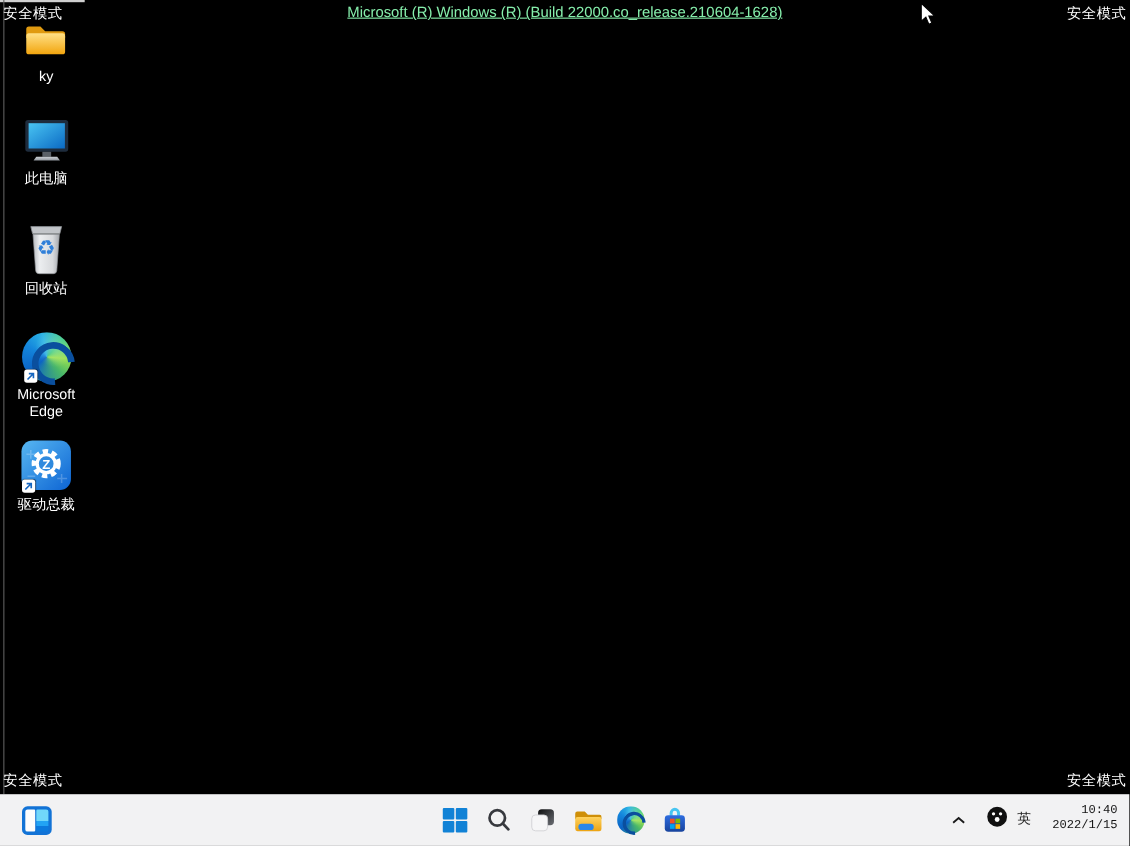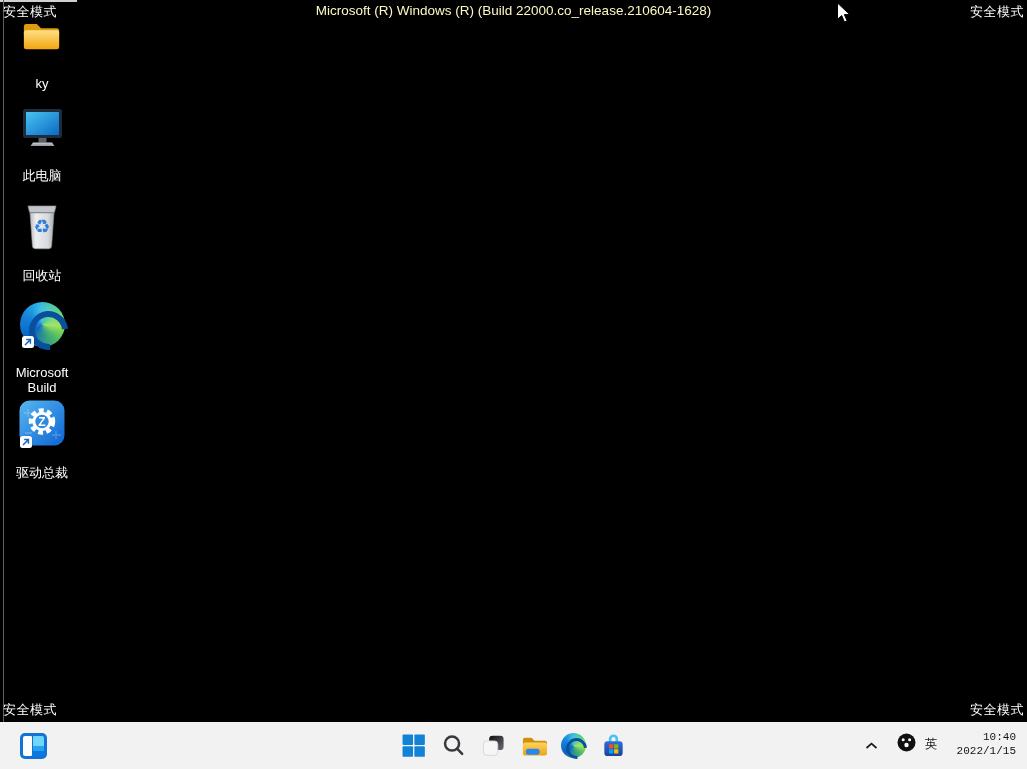--- a/index.html
+++ b/index.html
@@ -13,27 +13,27 @@
 
   
   .corner-label { position:absolute; color:#fff; font-size:13px; letter-spacing:.5px;
                   text-shadow:1px 1px 1px rgba(0,0,0,.8); z-index:2; white-space:nowrap; }
   .corner-tl { left:3px; top:3px; }
   .corner-tr { right:3px; top:3px; }
   .corner-bl { left:3px; bottom:50px; }
   .corner-br { right:3px; bottom:50px; }
 
   .build-text { position:absolute; top:3px; left:0; width:100%; text-align:center;
-                color:#fef9c3; font-size:13.5px; z-index:1; }
+                color:#86efac; font-size:13.5px; z-index:1;text-decoration:underline; }
 
   
   .tile { position:absolute; left:0; width:84px; display:flex; flex-direction:column;
           align-items:center; z-index:2; cursor:default; }
   .tile-icon { height:48px; display:flex; align-items:center; justify-content:center; position:relative; }
-  .tile-label { margin-top:16px; color:#fff; font-size:13px; line-height:15px; text-align:center;
+  .tile-label { margin-top:2px; color:#fff; font-size:13px; line-height:15px; text-align:center;
                 text-shadow:1px 1px 2px #000, 0 0 3px #000; max-width:76px; }
   .shortcut-badge { position:absolute; left:2px; bottom:1px; width:12px; height:12px;
                     background:#fff; border-radius:2.5px; display:flex; align-items:center;
                     justify-content:center; box-shadow:0 0 1px rgba(0,0,0,.6); }
   .shortcut-badge svg { display:block; }
 
   
   .edge-logo { border-radius:50%; position:relative;
     background:
       radial-gradient(circle at 68% 30%, rgba(255,255,255,.28), rgba(255,255,255,0) 42%),
@@ -163,21 +163,21 @@
 
   <div class="tile" style="top:299px;">
     <div class="tile-icon" style="height:50px;">
       <div class="edge-logo edge-lg"></div>
       <div class="shortcut-badge">
         <svg width="8" height="8" viewBox="0 0 8 8">
             <path d="M1 7 L6 2 M2.2 1.6 h4.2 v4.2" stroke="#1566c0" stroke-width="1.5" fill="none"></path>
           </svg>
       </div>
     </div>
-    <div class="tile-label">Microsoft Build</div>
+    <div class="tile-label">Microsoft Edge</div>
   </div>
 
   <div class="tile" style="top:397px;">
     <div class="tile-icon" style="height:52px;">
       <svg width="48" height="48" viewBox="0 0 48 48">
         <defs>
             <linearGradient id="dg" x1="0" y1="0" x2="1" y2="1">
           <stop offset="0" stop-color="#57b7f2"></stop>
               <stop offset="1" stop-color="#0d64d3"></stop>
             </linearGradient>

